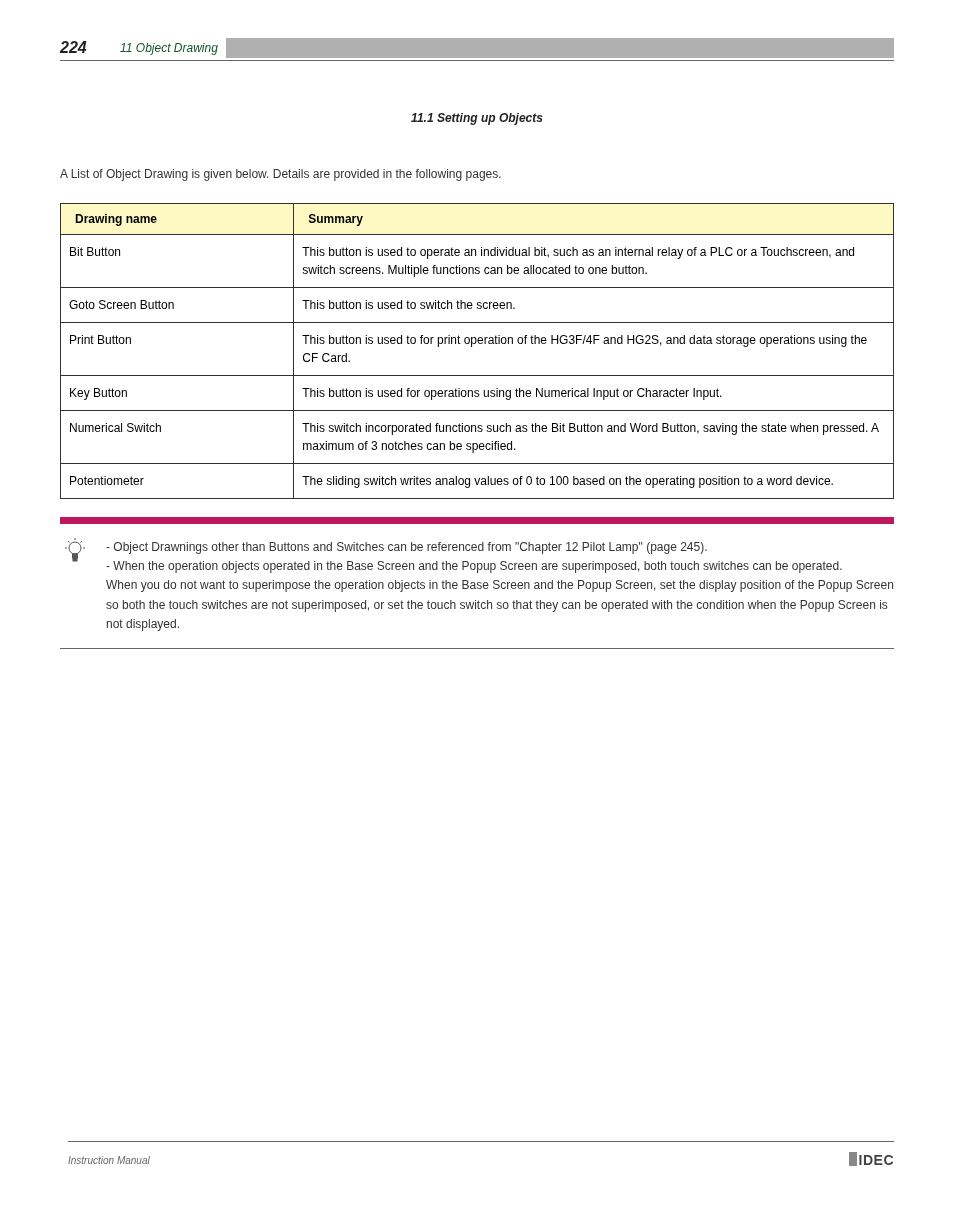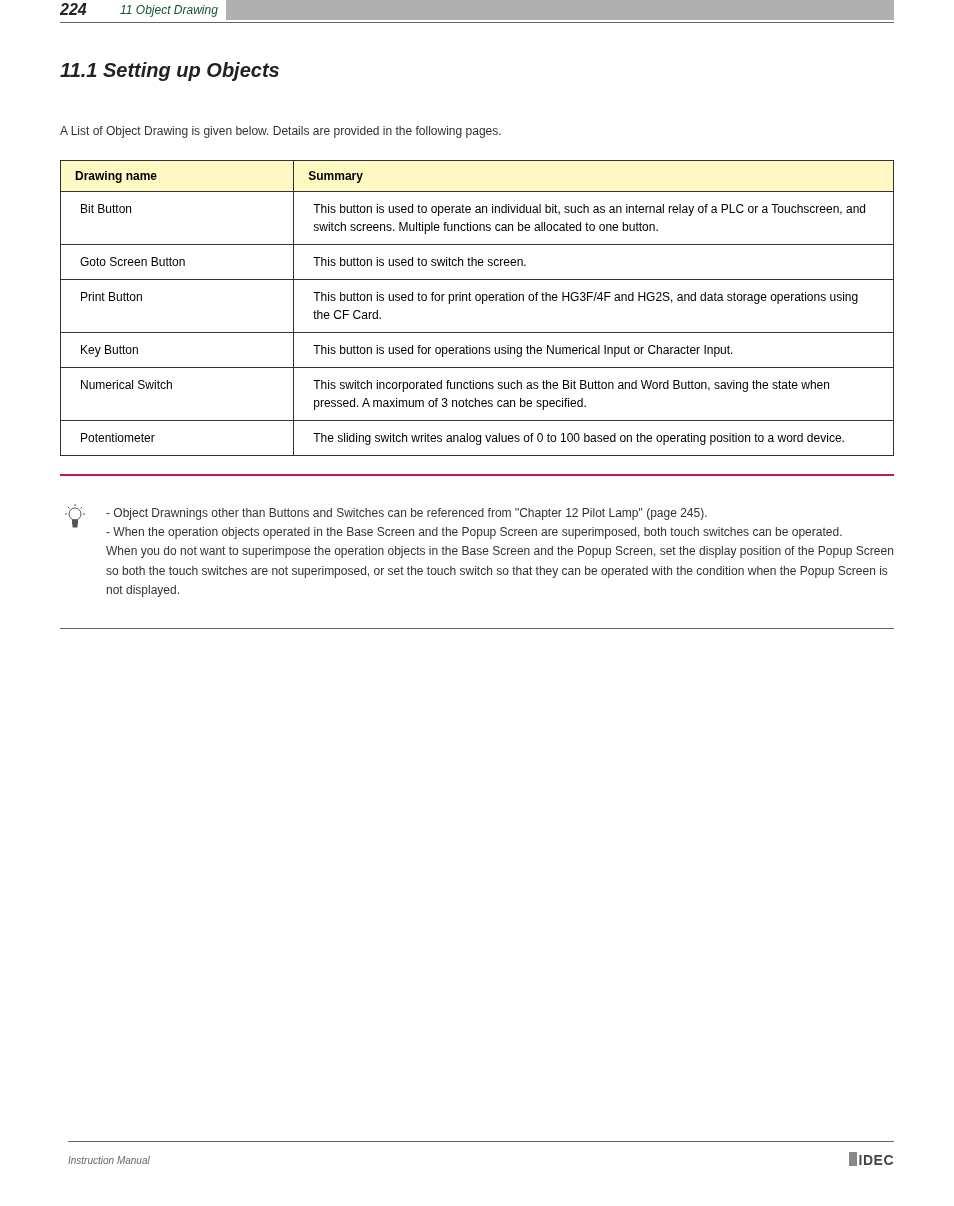--- a/index.html
+++ b/index.html
@@ -11,20 +11,21 @@
       font-family: Arial, Helvetica, sans-serif;
       width: 954px;
       height: 1206px;
       position: relative;
       background: #fff;
       padding: 0 60px;
     }
     .header {
       display: flex;
       align-items: center;
+      margin-top: 38px;
     }
     .page-num {
       font-size: 16px;
       font-weight: bold;
       font-style: italic;
       color: #222;
       width: 40px;
     }
     .chapter-label {
       font-size: 12px;
@@ -36,25 +37,26 @@
       flex: 1;
       height: 20px;
       background: #b0b0b0;
       margin-left: 8px;
     }
     .header-line {
       border-top: 1px solid #666;
       margin-top: 2px;
     }
     .section-title {
-      margin-top: 36px;
-      font-size: 20px;
+      margin-top: 50px;
+      font-size: 12px;
       font-weight: bold;
       font-style: italic;
       color: #222;
+      text-align: center;
     }
     .intro-text {
       margin-top: 40px;
       font-size: 12px;
       line-height: 1.5;
       color: #333;
     }
     .table {
       margin-top: 20px;
       border-collapse: collapse;
@@ -63,33 +65,33 @@
     .table th {
       background: #fef9c3;
       font-weight: bold;
       font-size: 12px;
       text-align: left;
       padding: 8px 14px;
       border: 1px solid #333;
     }
     .table td {
       font-size: 12px;
-      padding: 8px 19px;
+      padding: 8px 8px;
       border: 1px solid #333;
       vertical-align: top;
       line-height: 1.5;
     }
     .table .col-left {
       width: 28%;
     }
     .note-block {
       margin-top: 18px;
-      border-top: 2px solid #be185d;
+      border-top: 7px solid #be185d;
       border-bottom: 1px solid #666;
-      padding: 28px 0;
+      padding: 14px 0;
       display: flex;
       gap: 16px;
     }
     .note-icon-col {
       width: 30px;
       display: flex;
       justify-content: center;
     }
     .note-icon {
       width: 20px;

